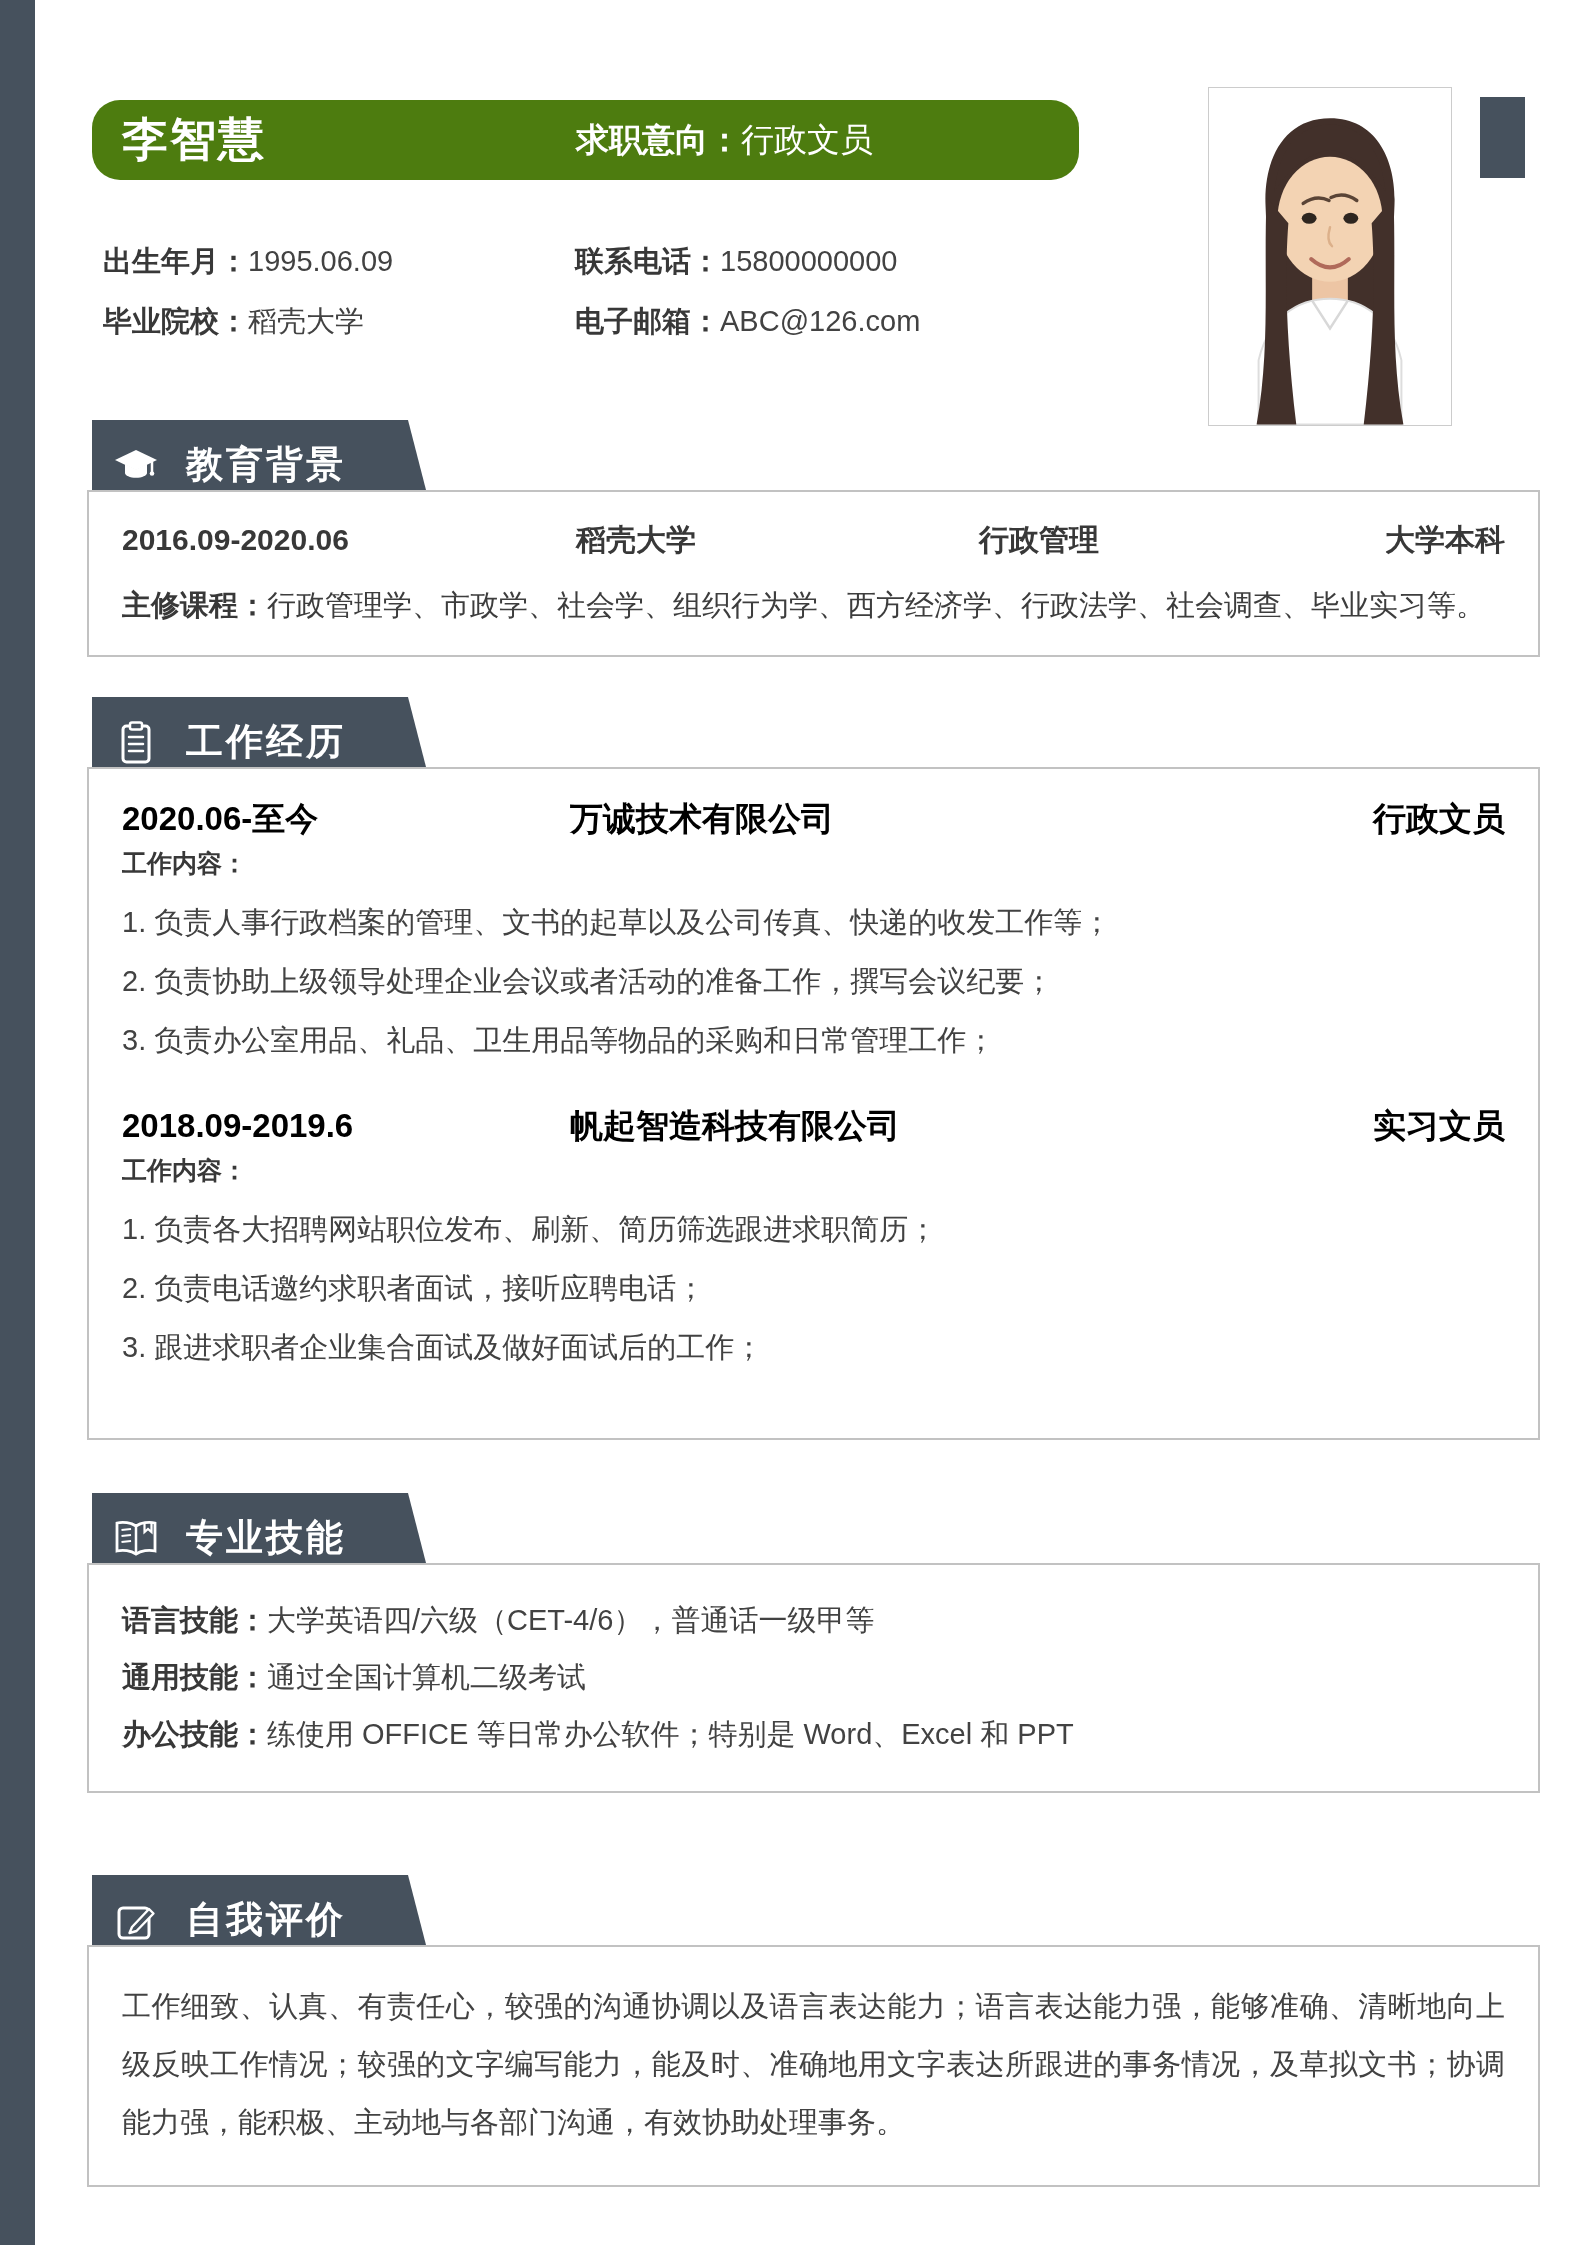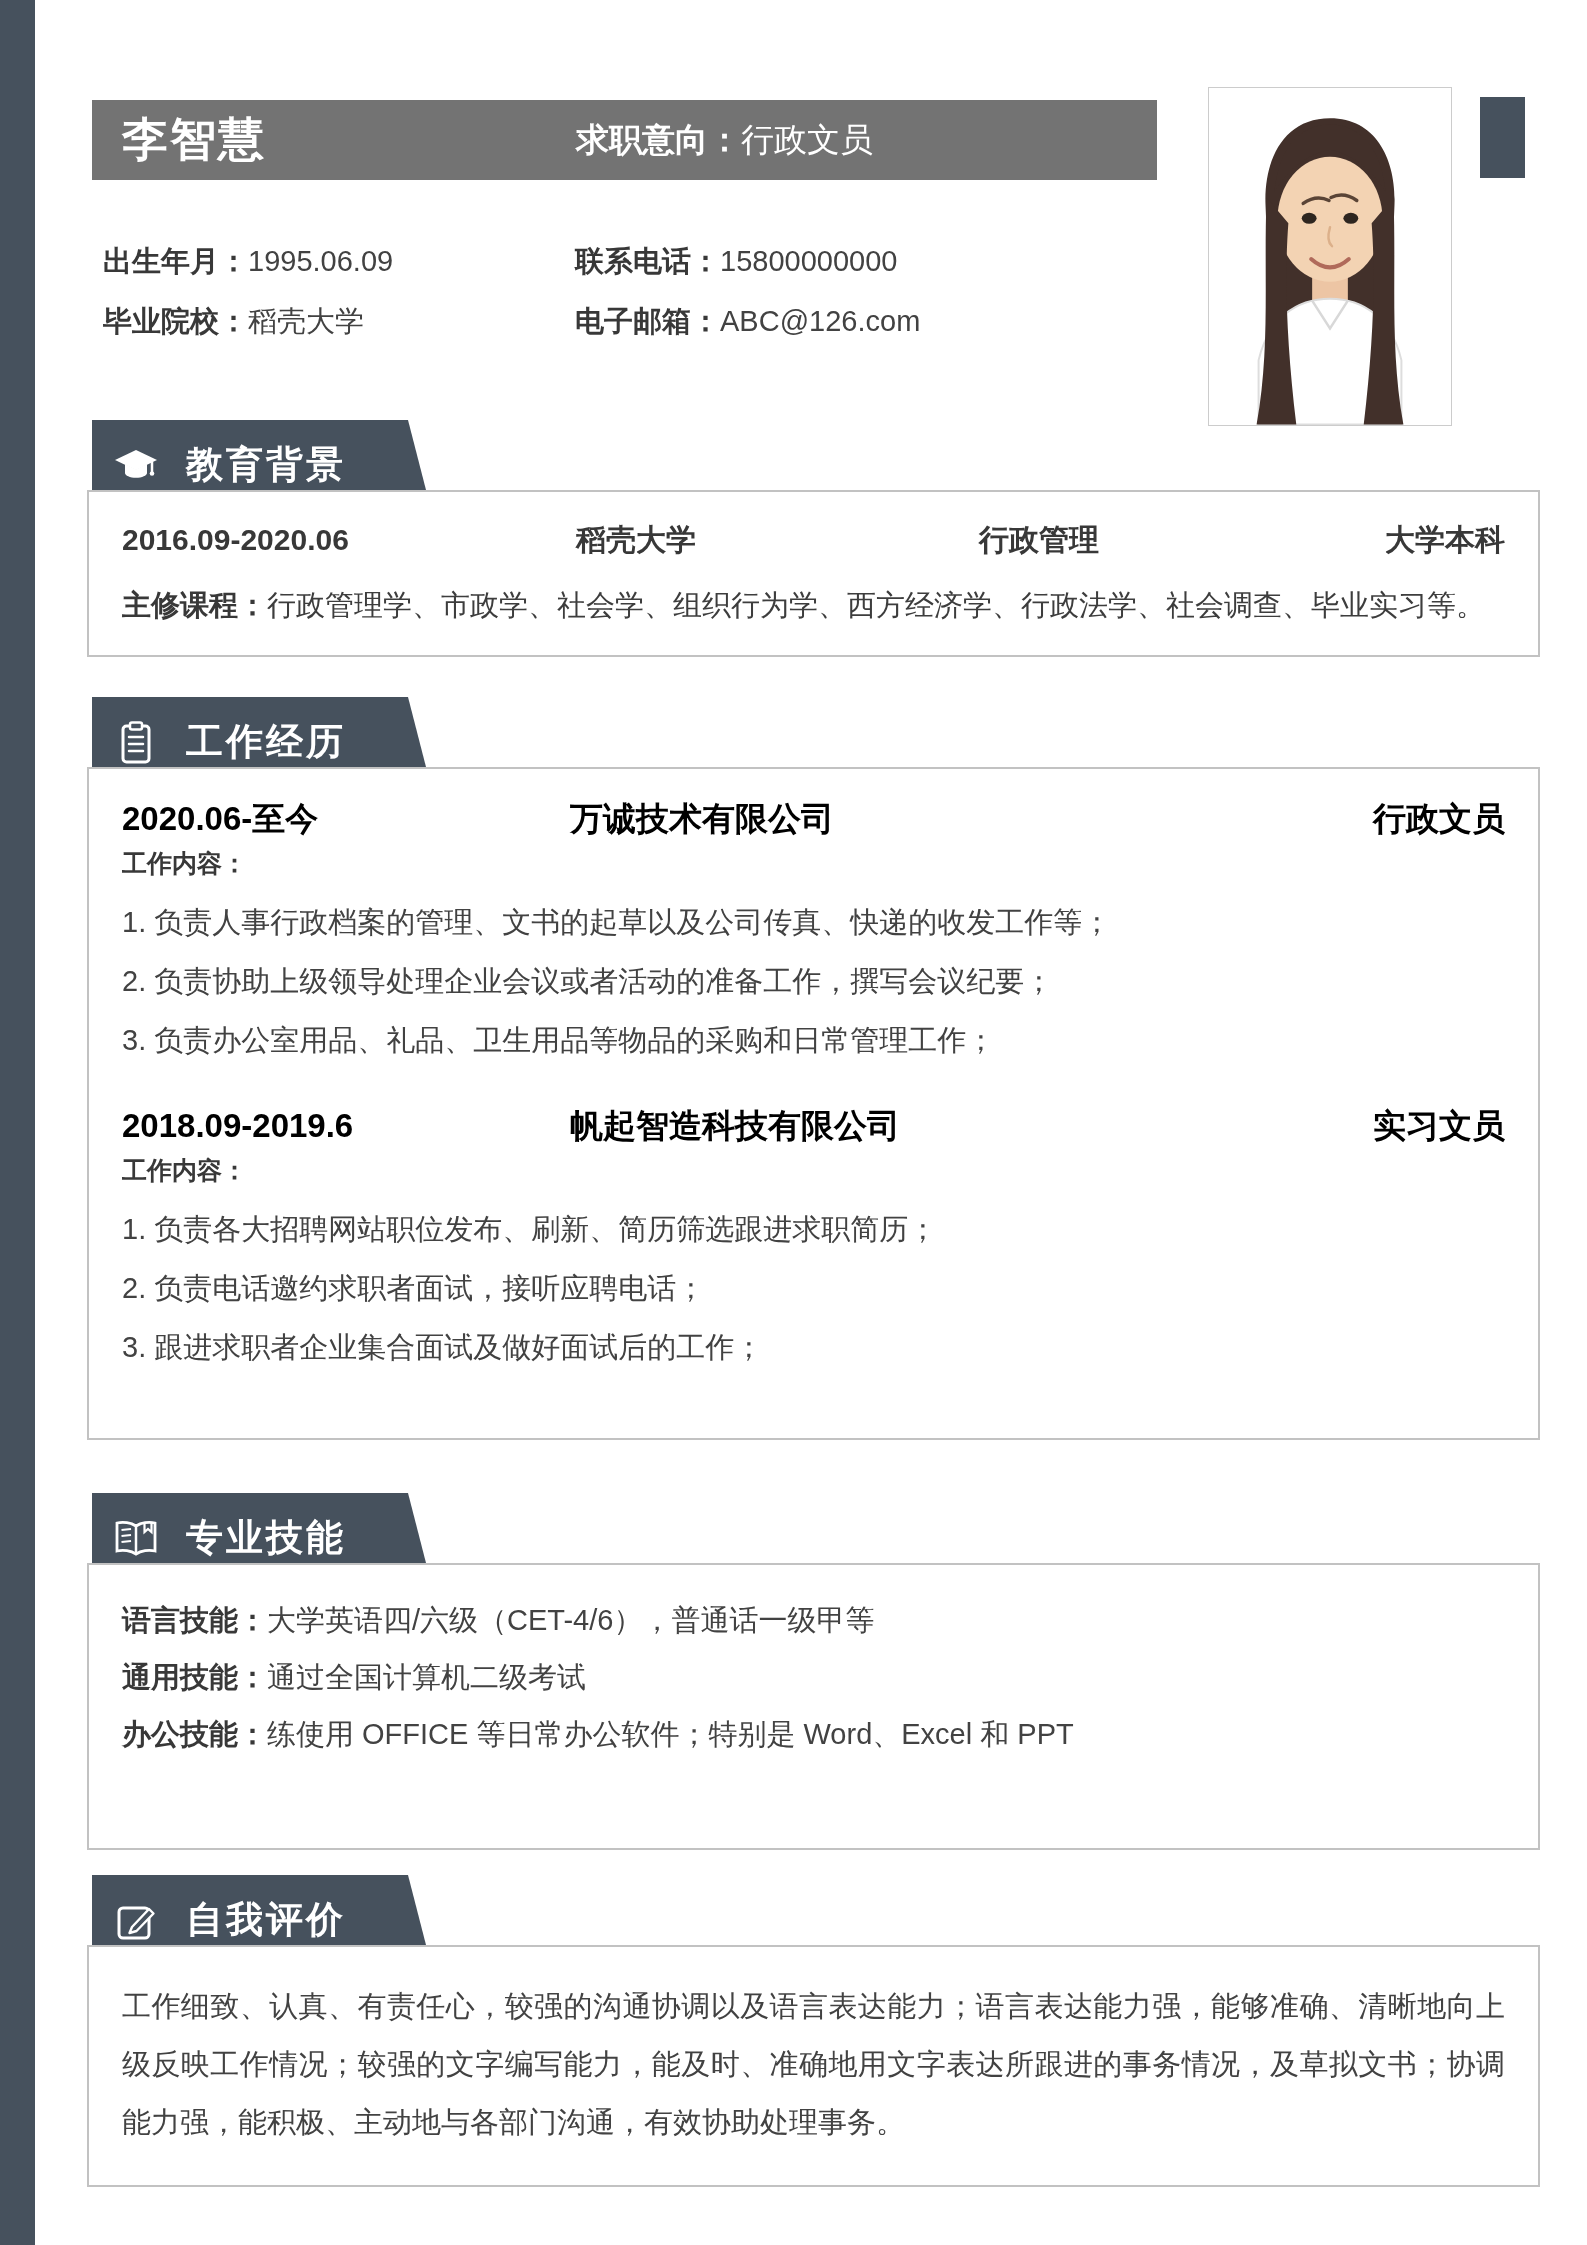--- a/index.html
+++ b/index.html
@@ -4,21 +4,21 @@
 <style>
   html,body{margin:0;padding:0;}
   body{
     width:1587px;height:2245px;position:relative;overflow:hidden;
     background:#ffffff;color:#3d3d3d;
     font-family:"Liberation Sans","DejaVu Sans",sans-serif;
   }
   
   .left-strip{position:absolute;left:0;top:0;width:35px;height:2245px;background:#46515d;}
   
-  .header-bar{position:absolute;left:92px;top:100px;width:1065px;height:80px;background:#737373;color:#fff;}
+  .header-bar{position:absolute;left:92px;top:100px;width:987px;height:80px;background:#4d7c0f;color:#fff;border-radius:28px;}
   .name{position:absolute;left:30px;top:50%;transform:translateY(-50%);font-size:46px;font-weight:700;letter-spacing:2px;white-space:nowrap;}
   .objective{position:absolute;left:484px;top:50%;transform:translateY(-50%);font-size:33px;white-space:nowrap;}
   .objective .obj-label{font-weight:700;}
   .objective .obj-value{font-weight:400;}
   .accent-square{position:absolute;left:1480px;top:97px;width:45px;height:81px;background:#46515d;}
   .photo{position:absolute;left:1208px;top:87px;width:244px;height:339px;background:#fff;border:1px solid #cccccc;box-sizing:border-box;overflow:hidden;}
   .photo svg{display:block;width:100%;height:100%;}
   
   .info{position:absolute;left:103px;top:232px;width:1080px;display:grid;grid-template-columns:472px auto;grid-auto-rows:60px;align-items:center;font-size:29px;}
   .info .cell{white-space:nowrap;}
@@ -27,21 +27,21 @@
   
   .banner{position:absolute;left:92px;width:334px;height:70px;background:#46515d;color:#fff;display:flex;align-items:flex-end;z-index:2;
     clip-path:polygon(0 0, calc(100% - 18px) 0, 100% 100%, 0 100%);}
   .banner .icon{margin-left:20px;width:48px;height:48px;flex:0 0 auto;}
   .banner .icon svg{display:block;width:48px;height:48px;}
   .banner .title{margin-left:26px;font-size:37px;font-weight:700;letter-spacing:3px;white-space:nowrap;}
   
   .box{position:absolute;left:87px;width:1453px;border:2px solid #c2c2c2;box-sizing:border-box;background:#fff;z-index:1;padding:0 33px;}
   #edu-banner{top:420px;}   #edu-box{top:490px;height:167px;}
   #work-banner{top:697px;}  #work-box{top:767px;height:673px;}
-  #skills-banner{top:1493px;} #skills-box{top:1563px;height:287px;}
+  #skills-banner{top:1493px;} #skills-box{top:1563px;height:230px;}
   #eval-banner{top:1875px;} #eval-box{top:1945px;height:242px;}
   
   .edu-row{display:grid;grid-template-columns:454px 403px 1fr auto;margin-top:28px;font-size:30px;font-weight:700;line-height:40px;color:#383838;}
   .edu-row .right{text-align:right;}
   .edu-courses{margin-top:25px;font-size:29px;line-height:40px;white-space:nowrap;}
   .b-lab{font-weight:700;color:#383838;}
   
   .w-head{display:grid;grid-template-columns:448px 1fr auto;font-size:33px;font-weight:700;line-height:40px;color:#000000;}
   .w-head .right{text-align:right;}
   .mt30{margin-top:30px;} .mt46{margin-top:46px;}

